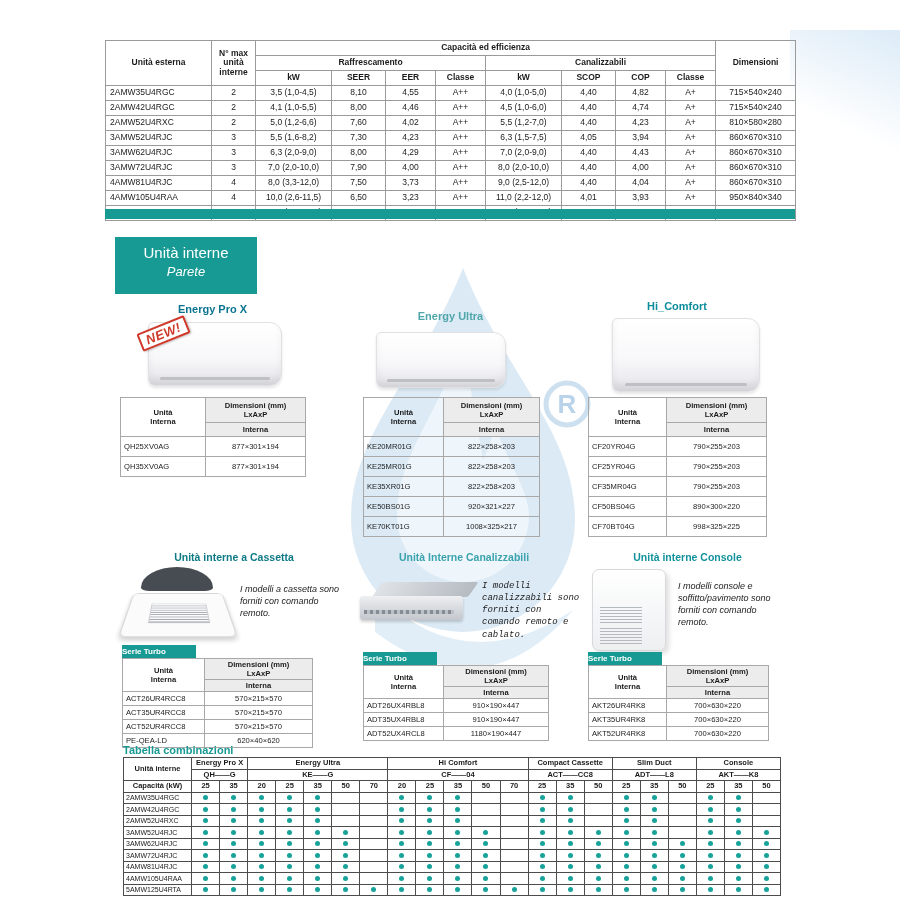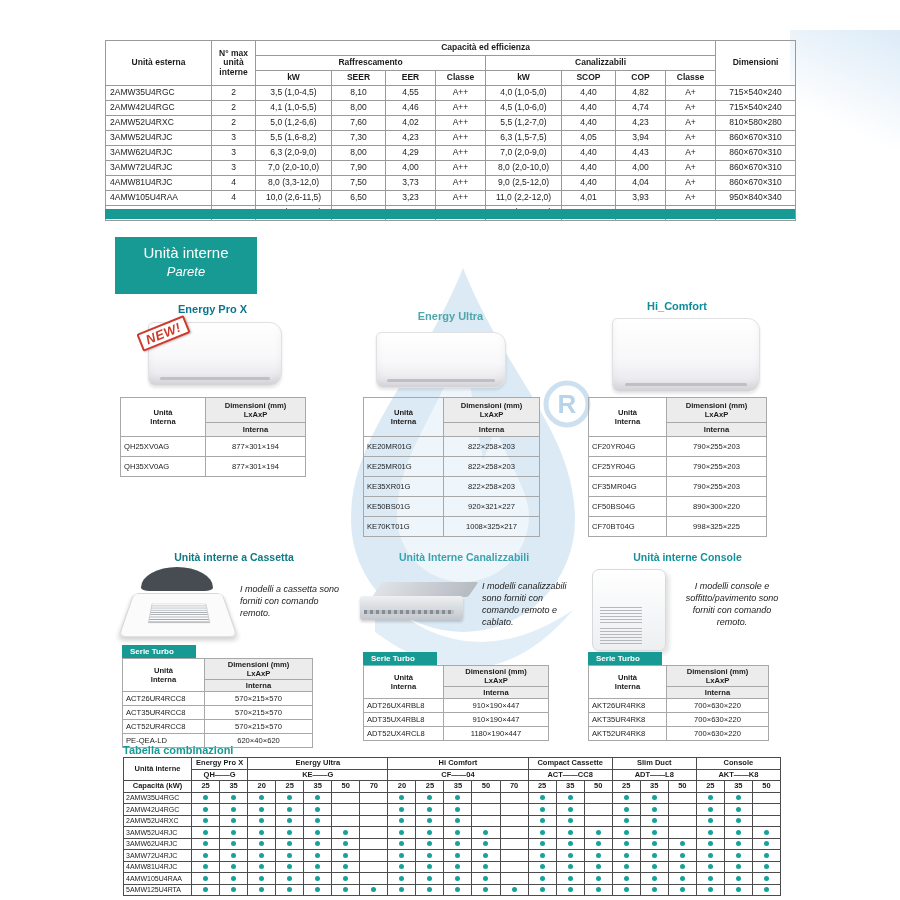--- a/index.html
+++ b/index.html
@@ -37,21 +37,21 @@
   .wallt .dim-table th.interna{height:13px;}
   .turbo .dim-table td{height:13px;}
   .turbo .dim-table th.dimh{height:20px;}
   .turbo .dim-table th.interna{height:11px;}
 
   
   .prod-name{font-weight:bold;font-size:11px;text-align:center;}
   .sec-head{font-weight:bold;font-size:10.5px;text-align:center;}
   .desc{font-style:italic;font-size:9px;line-height:1.35;color:#222;}
   .serie-tag{background:#179a93;color:#fff;font-weight:bold;font-size:8px;
-             width:74px;height:13px;line-height:13px;padding-left:8px;box-sizing:border-box;}
+             width:74px;height:13px;line-height:13px;padding-left:0;box-sizing:border-box;}
   .combo-title{color:#179a93;font-weight:bold;font-size:11px;}
 
   
   .combo-table{left:123px;top:757px;width:658px;}
   .combo-table th,.combo-table td{border:1px solid #4c4c4c;font-size:7.5px;text-align:center;
       padding:0;height:10.5px;line-height:1.05;overflow:hidden;}
   .combo-table th{font-weight:bold;}
   .combo-table td.model{text-align:left;padding-left:2px;font-size:7px;}
   .dot{width:5px;height:5px;border-radius:50%;background:#17a39a;margin:2px auto;}
 
@@ -418,27 +418,27 @@
         <div class="grille"></div>
       </div>
   </div>
   <div class="layer desc" style="left:240px;top:583px;width:102px;">I modelli a cassetta sono forniti con comando remoto.</div>
 
   <div class="layer duct" style="left:360px;top:582px;width:112px;height:48px;">
     <div class="topface"></div>
       <div class="body"></div>
       <div class="slot"></div>
   </div>
-  <div class="layer desc" style="left:482px;top:580px;width:100px;">I modelli canalizzabili sono forniti con comando remoto e cablato.</div>
+  <div class="layer desc" style="left:482px;top:580px;width:100px;font-family:Liberation Mono, monospace;">I modelli canalizzabili sono forniti con comando remoto e cablato.</div>
 
   <div class="layer console-unit" style="left:592px;top:569px;width:72px;height:80px;">
     <div class="g1"></div>
       <div class="g2"></div>
   </div>
-  <div class="layer desc" style="left:678px;top:580px;width:108px;text-align:center;">I modelli console e soffitto/pavimento sono forniti con comando remoto.</div>
+  <div class="layer desc" style="left:678px;top:580px;width:108px;">I modelli console e soffitto/pavimento sono forniti con comando remoto.</div>
 
   <div class="layer serie-tag" style="left:122px;top:645px;">Serie Turbo</div>
   <div class="layer turbo" style="left:122px;top:658px;width:190px;" id="dim-cass">
       <table class="dim-table">
         <colgroup>
           <col style="width: 82px;">
           <col style="width: 108px;">
         </colgroup>
         <thead>
           <tr>

